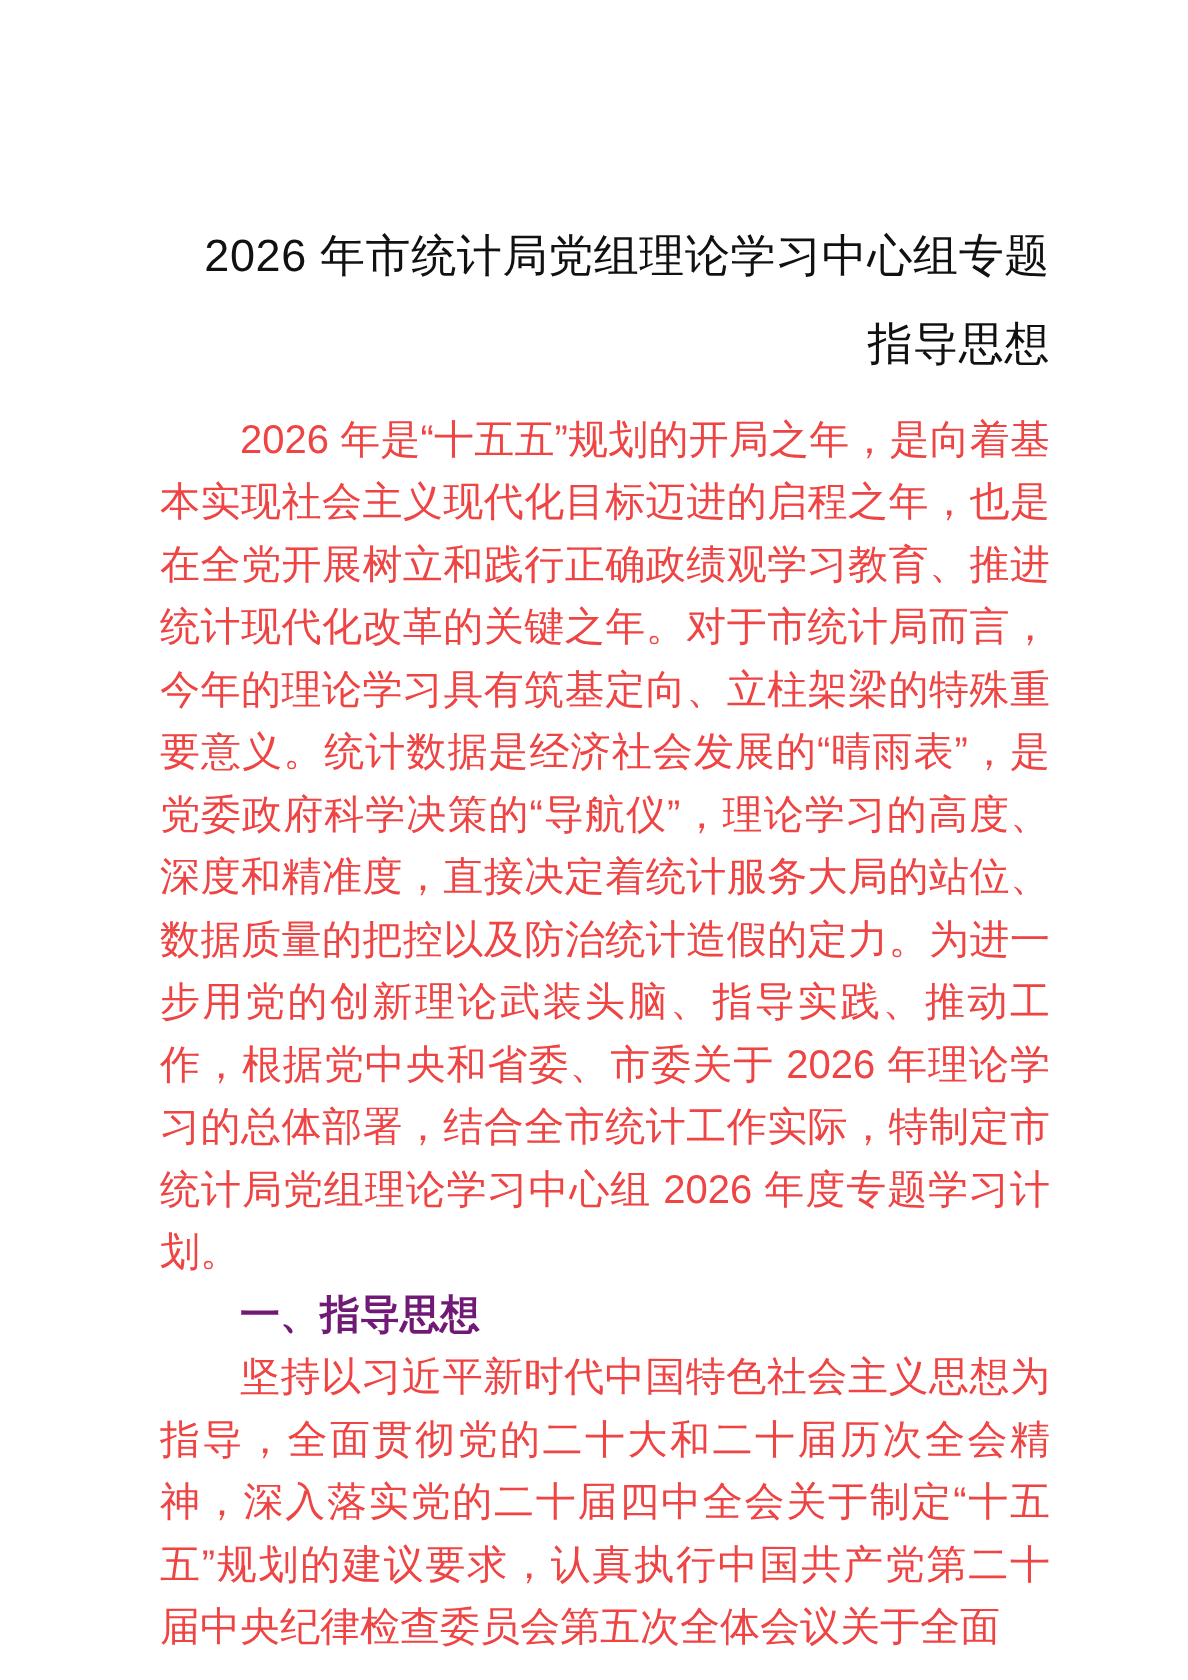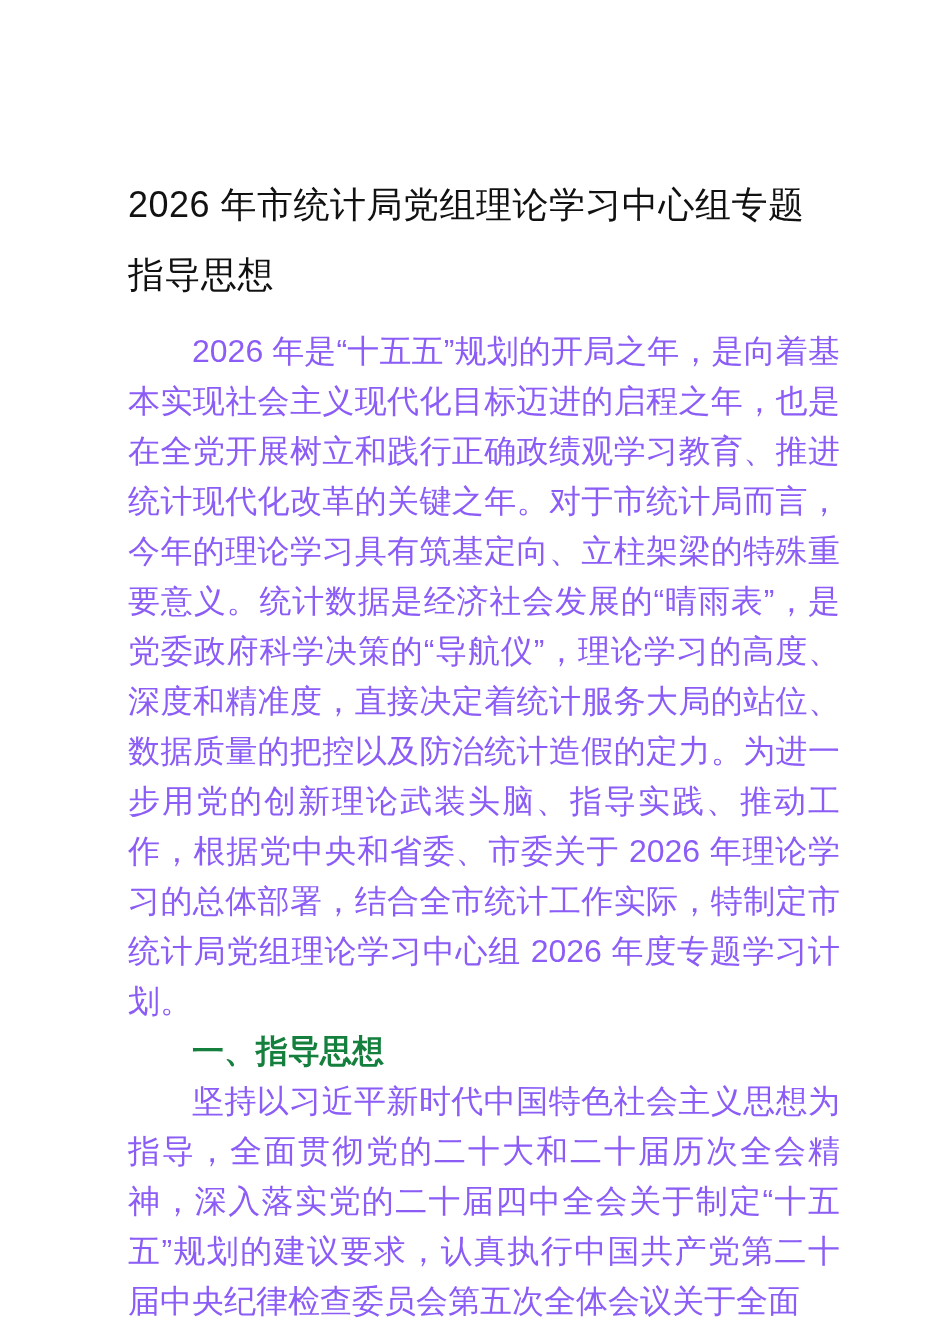--- a/index.html
+++ b/index.html
@@ -24,53 +24,53 @@
     position: absolute;
     left: 128px;
     top: 170px;
     width: 712px;
   }
 
   .doc-title {
     font-size: 36px;
     line-height: 70px;
     font-weight: 400;
-    text-align: left;
+    text-align: right;
     letter-spacing: 0.5px;
     margin: 0 0 16px 0;
     color: #111111;
   }
 
   .doc-title .title-line {
     display: block;
     white-space: nowrap;
   }
 
   .para {
     font-size: 32px;
     line-height: 50px;
     text-align: justify;
     text-align-last: left;
     text-justify: inter-ideograph;
     margin: 0;
     letter-spacing: 0px;
-    color: #8b5cf6;
+    color: #ef4444;
     word-break: break-all;
   }
 
   .para.indent {
     text-indent: 2em;
   }
 
   .section-heading {
     font-size: 32px;
     line-height: 50px;
     margin: 0;
     text-indent: 2em;
-    color: #15803d;
+    color: #701a75;
     white-space: nowrap;
   }
 
   .clipped {
     overflow: hidden;
   }
 </style>
 </head>
 <body>
 

